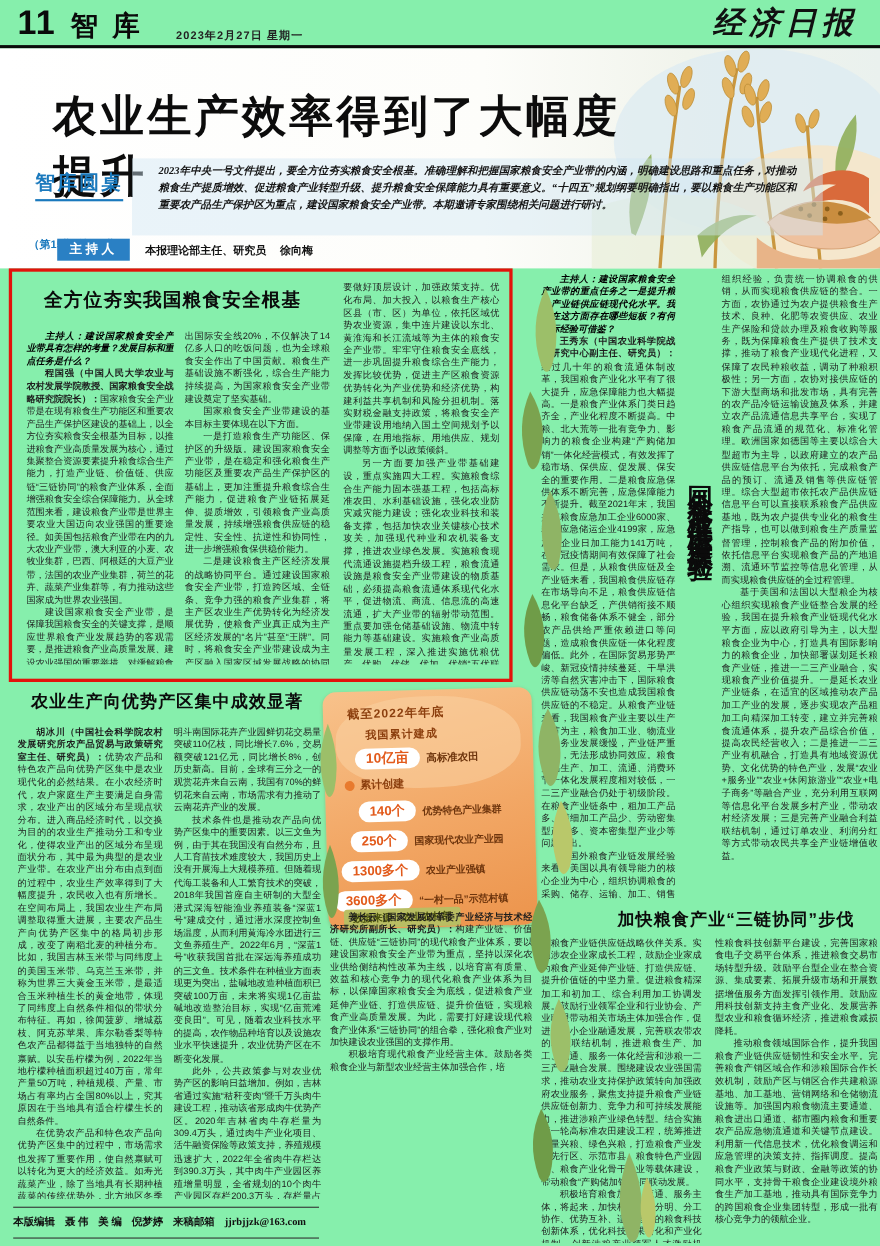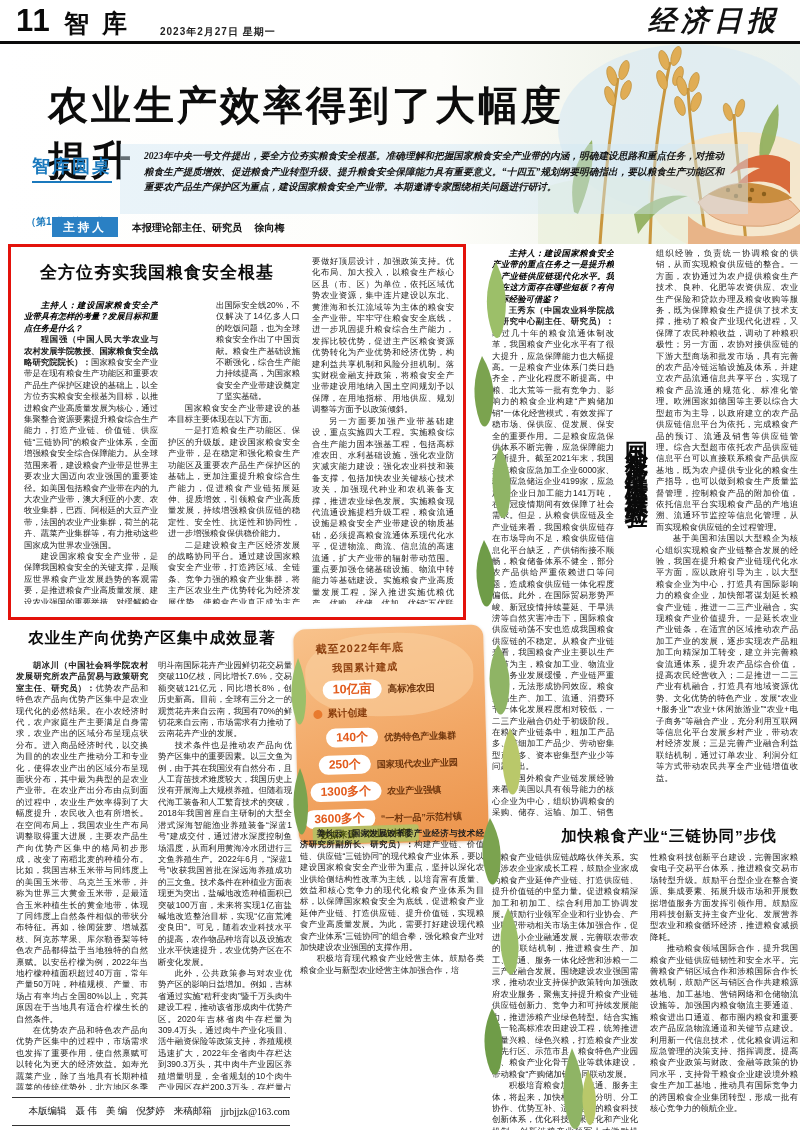--- a/index.html
+++ b/index.html
@@ -1,16 +1,16 @@
 <!DOCTYPE html>
 <html><head>
 <meta charset="utf-8">
 <style>
   html,body{margin:0;padding:0;background:#e8e8e8;}
-  #page{position:relative;width:800px;height:1133px;margin:0 auto;background:#ffffff;
+  #page{position:relative;width:800px;height:1133px;margin:0 auto;background:#86efac;
         font-family:"Liberation Sans",sans-serif;color:#1c1c1c;overflow:hidden;}
   .abs{position:absolute;}
   
   .pagenum{left:16px;top:3px;font-size:31px;font-weight:900;letter-spacing:1px;color:#0a0a0a;}
   .secname{left:64px;top:7px;font-size:25px;font-weight:900;letter-spacing:13px;color:#0a0a0a;}
   .dateline{left:160px;top:25px;font-size:10px;font-weight:bold;color:#222;letter-spacing:1px;}
   .masthead{right:20px;top:2px;font-size:28px;font-weight:bold;font-style:italic;
             font-family:"DejaVu Serif","Liberation Serif",serif;letter-spacing:5px;color:#111;}
   .hdr-rule{left:0;top:41px;width:800px;height:3px;background:#0b0b0b;}
   
@@ -58,22 +58,22 @@
   .srow3{left:13px;top:154px;font-size:12px;}
   .srow4{left:6px;top:181px;font-size:12px;}
   .info-source{left:14px;top:192px;background:#b9be63;color:#49510f;font-size:9px;font-weight:bold;
                padding:2px 8px;border-radius:3px;position:absolute;white-space:nowrap;transform:translateY(6px);}
   
   .sec-title{position:absolute;text-align:center;font-size:15.5px;font-weight:900;letter-spacing:1px;color:#0b0b0b;}
   .vtitle{left:617px;top:284px;width:36px;height:348px;writing-mode:vertical-rl;
           font-size:23px;font-weight:900;letter-spacing:5px;color:#0b0b0b;text-align:center;}
   
   .footer-box{left:12px;top:1097px;width:278px;height:27px;border-top:1.5px solid #333;border-bottom:1.5px solid #333;
-          display:flex;align-items:center;justify-content:flex-end;gap:9px;
-          font-size:9.5px;font-weight:normal;font-family:"Liberation Serif",serif;color:#111;white-space:nowrap;}
+          display:flex;align-items:center;justify-content:flex-start;gap:9px;
+          font-size:9.5px;font-weight:bold;font-family:"Liberation Serif",serif;color:#111;white-space:nowrap;}
   svg{display:block;}
 </style>
 </head>
 <body>
 
 <div id="page">
 
   <div class="abs pagenum">11</div>
   <div class="abs secname">智库</div>
   <div class="abs dateline">2023年2月27日  星期一</div>
@@ -142,21 +142,21 @@
   </div>
 
   <div class="abs redbox"></div>
   <div class="abs a1-title">全方位夯实我国粮食安全根基</div>
   <div class="col" style="left:24px;top:300px;width:134px;height:304px;">
       <p class="q">主持人：建设国家粮食安全产业带具有怎样的考量？发展目标和重点任务是什么？</p>
       <p class="p"><b>程国强（中国人民大学农业与农村发展学院教授、国家粮食安全战略研究院院长）：</b>国家粮食安全产业带是在现有粮食生产功能区和重要农产品生产保护区建设的基础上，以全方位夯实粮食安全根基为目标，以推进粮食产业高质量发展为核心，通过集聚整合资源要素提升粮食综合生产能力，打造产业链、价值链、供应链“三链协同”的粮食产业体系，全面增强粮食安全综合保障能力。从全球范围来看，建设粮食产业带是世界主要农业大国迈向农业强国的重要途径。如美国包括粮食产业带在内的九大农业产业带，澳大利亚的小麦、农牧业集群，巴西、阿根廷的大豆产业带，法国的农业产业集群，荷兰的花卉、蔬菜产业集群等，有力推动这些国家成为世界农业强国。</p>
       <p class="p">建设国家粮食安全产业带，是保障我国粮食安全的关键支撑，是顺应世界粮食产业发展趋势的客观需要，是推进粮食产业高质量发展、建设农业强国的重要举措，对缓解粮食主产区不平衡不充分发展矛盾、推动共同富裕取得实质性进展，具有重要意义。</p>
     </div>
   <div class="col" style="left:168px;top:300px;width:132px;height:304px;">
-      <p class="p" style="text-indent: 0px; margin-left: 48px;">出国际安全线20%，不仅解决了14亿多人口的吃饭问题，也为全球粮食安全作出了中国贡献。粮食生产基础设施不断强化，综合生产能力持续提高，为国家粮食安全产业带建设奠定了坚实基础。</p>
+      <p class="p" style="text-indent: 0px;">出国际安全线20%，不仅解决了14亿多人口的吃饭问题，也为全球粮食安全作出了中国贡献。粮食生产基础设施不断强化，综合生产能力持续提高，为国家粮食安全产业带建设奠定了坚实基础。</p>
       <p class="p">国家粮食安全产业带建设的基本目标主要体现在以下方面。</p>
       <p class="p">一是打造粮食生产功能区、保护区的升级版。建设国家粮食安全产业带，是在稳定和强化粮食生产功能区及重要农产品生产保护区的基础上，更加注重提升粮食综合生产能力，促进粮食产业链拓展延伸、提质增效，引领粮食产业高质量发展，持续增强粮食供应链的稳定性、安全性、抗逆性和协同性，进一步增强粮食保供稳价能力。</p>
       <p class="p">二是建设粮食主产区经济发展的战略协同平台。通过建设国家粮食安全产业带，打造跨区域、全链条、竞争力强的粮食产业集群，将主产区农业生产优势转化为经济发展优势，使粮食产业真正成为主产区经济发展的“名片”甚至“王牌”。同时，将粮食安全产业带建设成为主产区融入国家区域发展战略的协同平台，使粮食主产区充分利用要素市场、仓储物流、粮食加工等优势，更好发挥粮食产业的集群效应，融入国家区域发展战略。</p>
     </div>
   <div class="col" style="left:312px;top:256px;width:142px;height:348px;">
       <p class="p" style="text-indent: 0px;">要做好顶层设计，加强政策支持。优化布局、加大投入，以粮食生产核心区县（市、区）为单位，依托区域优势农业资源，集中连片建设以东北、黄淮海和长江流域等为主体的粮食安全产业带。牢牢守住粮食安全底线，进一步巩固提升粮食综合生产能力，发挥比较优势，促进主产区粮食资源优势转化为产业优势和经济优势，构建利益共享机制和风险分担机制。落实财税金融支持政策，将粮食安全产业带建设用地纳入国土空间规划予以保障，在用地指标、用地供应、规划调整等方面予以政策倾斜。</p>
       <p class="p">另一方面要加强产业带基础建设，重点实施四大工程。实施粮食综合生产能力固本强基工程，包括高标准农田、水利基础设施，强化农业防灾减灾能力建设；强化农业科技和装备支撑，包括加快农业关键核心技术攻关，加强现代种业和农机装备支撑，推进农业绿色发展。实施粮食现代流通设施提档升级工程，粮食流通设施是粮食安全产业带建设的物质基础，必须提高粮食流通体系现代化水平，促进物流、商流、信息流的高速流通，扩大产业带的辐射带动范围。重点要加强仓储基础设施、物流中转能力等基础建设。实施粮食产业高质量发展工程，深入推进实施优粮优产、优购、优储、优加、优销“五优联动”，以及粮食产业链、价值链和供应链“三链协同”，加大对优势粮食品牌的扶持力度，引导企业实施优势品牌和质量战略，加快粮食产业优化升级，促进粮食初加工、精深加工与综合利用协调发展。实施粮食产业主体培育工程。要加快培育具有国际竞争力的大粮商，发展“专精特新”中小企业，培育粮食产业化联合体，优化升级粮食产业载体平台，推进粮食产业创新发展。</p>
     </div>
 
   <div class="abs info">

